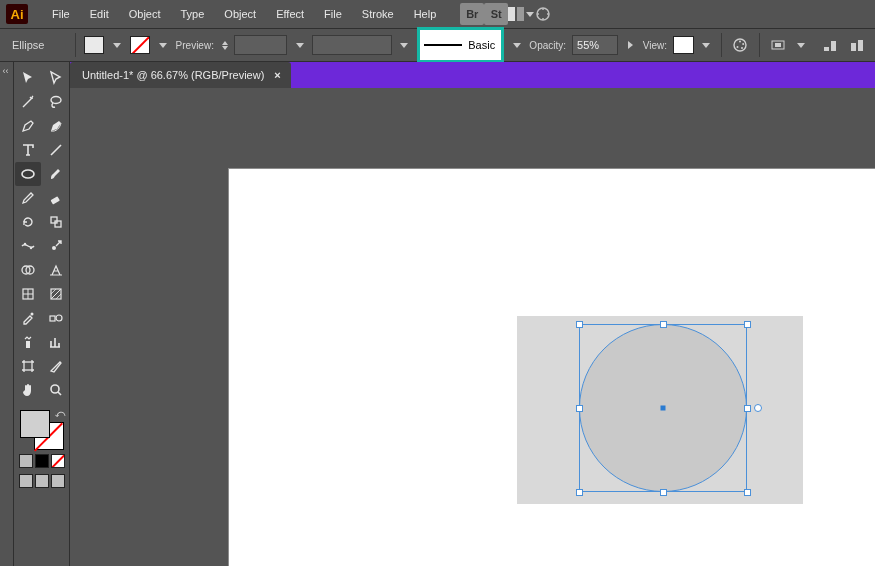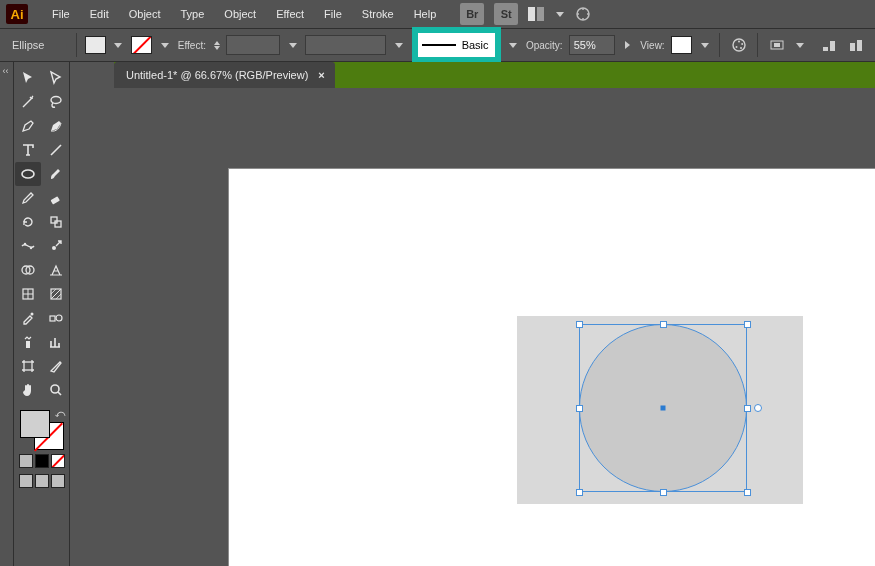--- a/index.html
+++ b/index.html
@@ -2,37 +2,37 @@
 <html><head>
 <meta charset="utf-8">
 <style>
 * { margin:0; padding:0; box-sizing:border-box; font-family:"Segoe UI",Tahoma,sans-serif; font-size:11px; user-select:none; }
 body { width:875px; height:566px; background:#535353; overflow:hidden; color:#c2c2c2; position:relative; }
 
 
 .menubar { height:28px; background:#535353; display:flex; align-items:center; padding-left:6px; gap:0; }
 .ai-logo { width:22px; height:20px; background:#310000; color:#f9a800; display:flex; align-items:center; justify-content:center; font-weight:bold; font-size:13px; border-radius:2px; margin-right:14px; }
 .menu-item { padding:0 10px; color:#e8e8e8; cursor:pointer; line-height:28px; }
-.menubar-right { display:flex; align-items:center; gap:10px; margin-left:14px; }
+.menubar-right { display:flex; align-items:center; margin-left:14px; }
 .hdr-btn { width:24px; height:22px; background:#8a8a8a; color:#333; font-weight:bold; font-size:11px; display:flex; align-items:center; justify-content:center; border-radius:2px; }
 .dash-icons { display:flex; gap:0; }
 .dash-col { width:7px; height:14px; background:#e0e0e0; margin-right:2px; }
 .dash-col + .dash-col { background:#9a9a9a; }
 
 
 .optbar { height:34px; background:#535353; display:flex; align-items:center; padding:0 8px; border-bottom:1px solid #2f2f2f; border-top:1px solid #2f2f2f; gap:6px; }
 .tool-label { width:62px; color:#d8d8d8; font-size:11px; padding-left:4px; }
 .swatch { width:22px; height:18px; background:#eaeaea; border:1px solid #222; }
 .swatch.red-slash { background:#fff; position:relative; overflow:hidden; }
 .swatch.red-slash::after { content:""; position:absolute; width:140%; height:2px; background:red; top:50%; left:-20%; transform:rotate(-45deg); }
 .dropdown-arrow { width:14px; height:18px; display:flex; align-items:center; justify-content:center; color:#cfcfcf; cursor:pointer; }
 .opt-label { color:#d4d4d4; font-size:10px; }
 .opt-field { width:56px; height:20px; background:#5e5e5e; border:1px solid #3a3a3a; display:flex; align-items:center; justify-content:flex-end; padding-right:4px; }
 .opt-field.wide { width:84px; }
-.basic-box { width:92px; height:36px; background:#fff; color:#000; display:flex; align-items:center; justify-content:flex-end; padding-right:6px; gap:6px; border:6px solid #14b8a6; }
+.basic-box { width:92px; height:36px; background:#fff; color:#000; display:flex; align-items:center; justify-content:flex-end; padding-right:6px; gap:6px; border:3px solid #14b8a6; }
 .basic-box .line { flex:1; height:2px; background:#000; margin-left:4px; }
 .opacity-field { width:48px; height:20px; background:#5e5e5e; border:1px solid #3a3a3a; color:#eee; display:flex; align-items:center; padding-left:4px;}
 .sep { width:1px; height:24px; background:#3a3a3a; margin:0 2px; }
 .optbar .icon-btn { width:22px; height:22px; display:flex; align-items:center; justify-content:center; color:#cecece; cursor:pointer; border-radius:2px;}
 
 
 .frame-row { display:flex; height:504px; }
 
 
 .left-strip { width:14px; background:#535353; border-right:1px solid #2f2f2f; padding-top:4px; display:flex; justify-content:center;}
@@ -49,21 +49,21 @@
 .fillstroke .strokebx::after{content:"";position:absolute;width:140%;height:2px;background:red;top:50%;left:-20%;transform:rotate(-45deg);}
 .fillstroke .swap { position:absolute; right:-2px; top:-2px; font-size:10px; color:#ddd;}
 .mini-row { display:flex; gap:2px; justify-content:center; margin-top:2px;}
 .mini { width:14px; height:14px; border:1px solid #222; background:#bdbdbd; }
 .mini.k { background:#000; }
 .mini.rs { background:#fff; position:relative; overflow:hidden;}
 .mini.rs::after{content:"";position:absolute;width:160%;height:2px;background:red;top:50%;left:-30%;transform:rotate(-45deg);}
 
 
 .doc-area { flex:1; background:#545454; display:flex; flex-direction:column; }
-.tab-row { height:26px; display:flex; align-items:flex-start; background:#4d7c0f;margin-left:44px; }
+.tab-row { height:26px; display:flex; align-items:flex-start; background:#6d28d9; }
 .tab { height:26px; padding:0 10px 0 12px; background:#434343; color:#e8e8e8; display:flex; align-items:center; gap:10px; font-size:12px; border-top-left-radius:3px; border-top-right-radius:3px; cursor:pointer;}
 .tab .close { font-weight:bold; cursor:pointer; }
 .stage { flex:1; position:relative; background:#545454; overflow:hidden; }
 .artboard { position:absolute; left:158px; top:80px; width:720px; height:420px; background:#fff; border:1px solid #8d8d8d; }
 .graybox { position:absolute; left:447px; top:228px; width:286px; height:188px; background:#d9d9d9; }
 .ellipse { position:absolute; left:509px; top:236px; width:168px; height:168px; border-radius:50%; background:#c9c9c9; border:1px solid #4a90d9; }
 .bbox { position:absolute; border:1px solid #4a90d9; }
 .bbox .hdl { position:absolute; width:7px; height:7px; background:#fff; border:1px solid #4a90d9; }
 .bbox .rot { position:absolute; width:8px; height:8px; border:1px solid #4a90d9; border-radius:50%; background:#fff; right:-16px; top:50%; transform:translateY(-50%);}  
 .center-dot { position:absolute; width:5px; height:5px; background:#2a7bd1; left:50%; top:50%; transform:translate(-50%,-50%);}  
@@ -111,21 +111,21 @@
   <div class="tool-label">Ellipse</div>
   <div class="sep"></div>
   <div class="swatch"></div>
   <div class="dropdown-arrow">
       <span class="chev"></span>
     </div>
   <div class="swatch red-slash"></div>
   <div class="dropdown-arrow">
       <span class="chev"></span>
     </div>
-  <span class="opt-label">Effect:</span>
+  <span class="opt-label">Preview:</span>
   <div class="stepper">
       <span class="up"></span>
       <span class="dn"></span>
     </div>
   <div class="opt-field"></div>
   <div class="dropdown-arrow">
       <span class="chev"></span>
     </div>
   <div class="opt-field wide"></div>
   <div class="dropdown-arrow">

